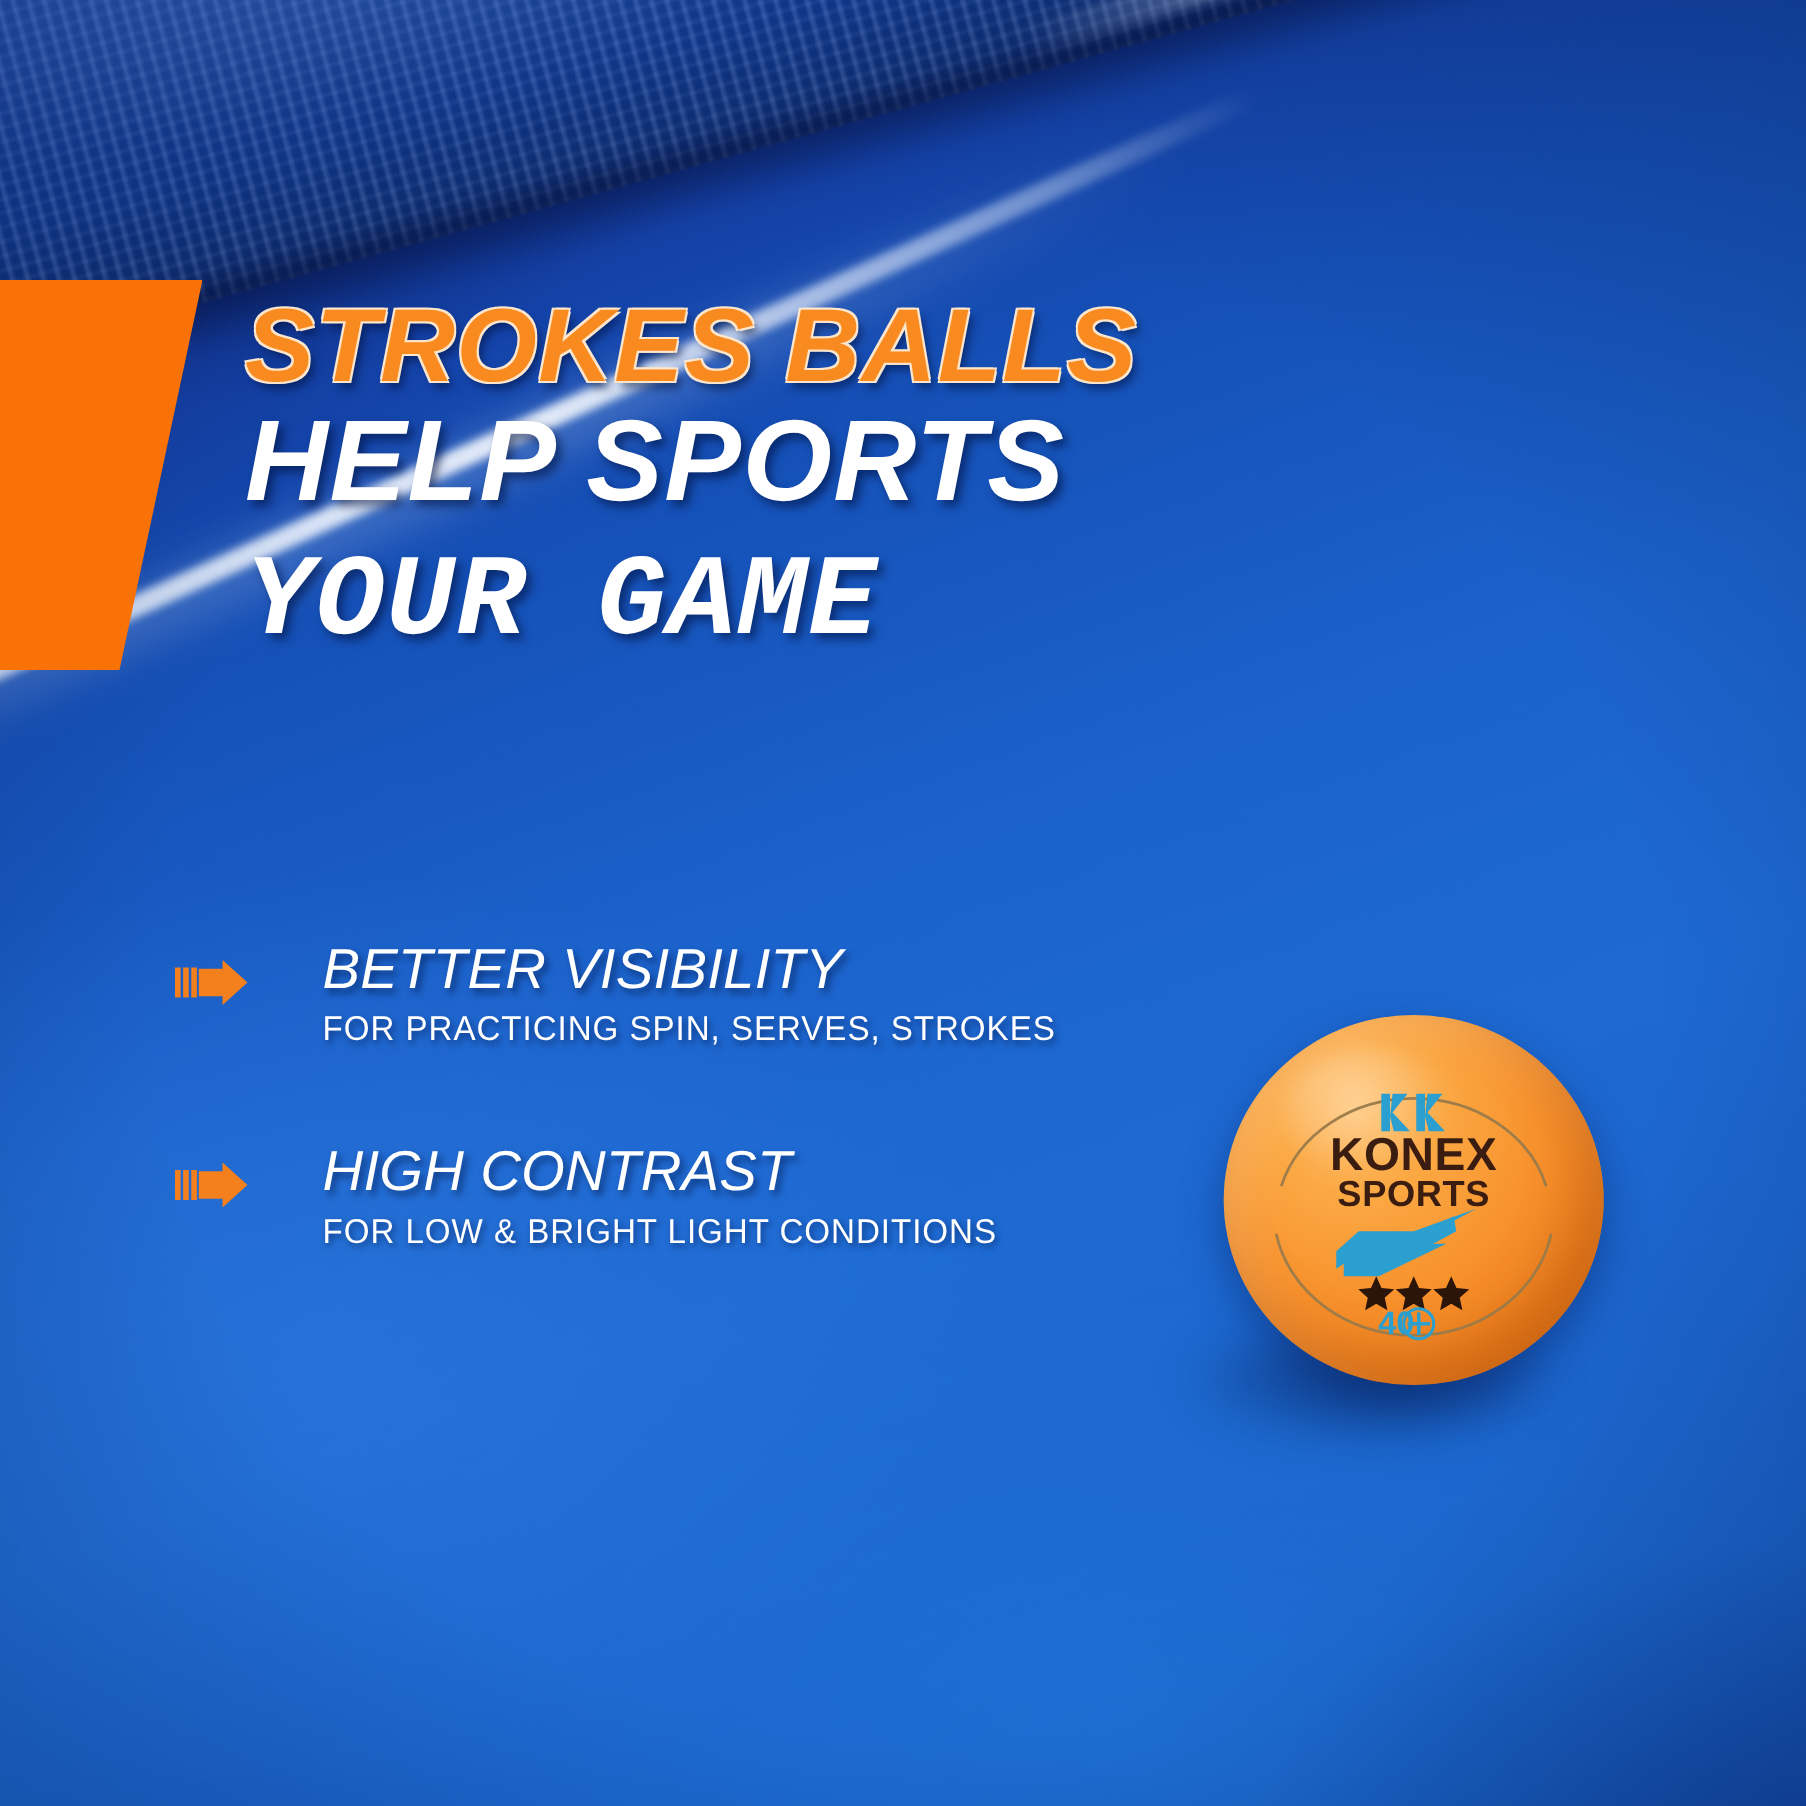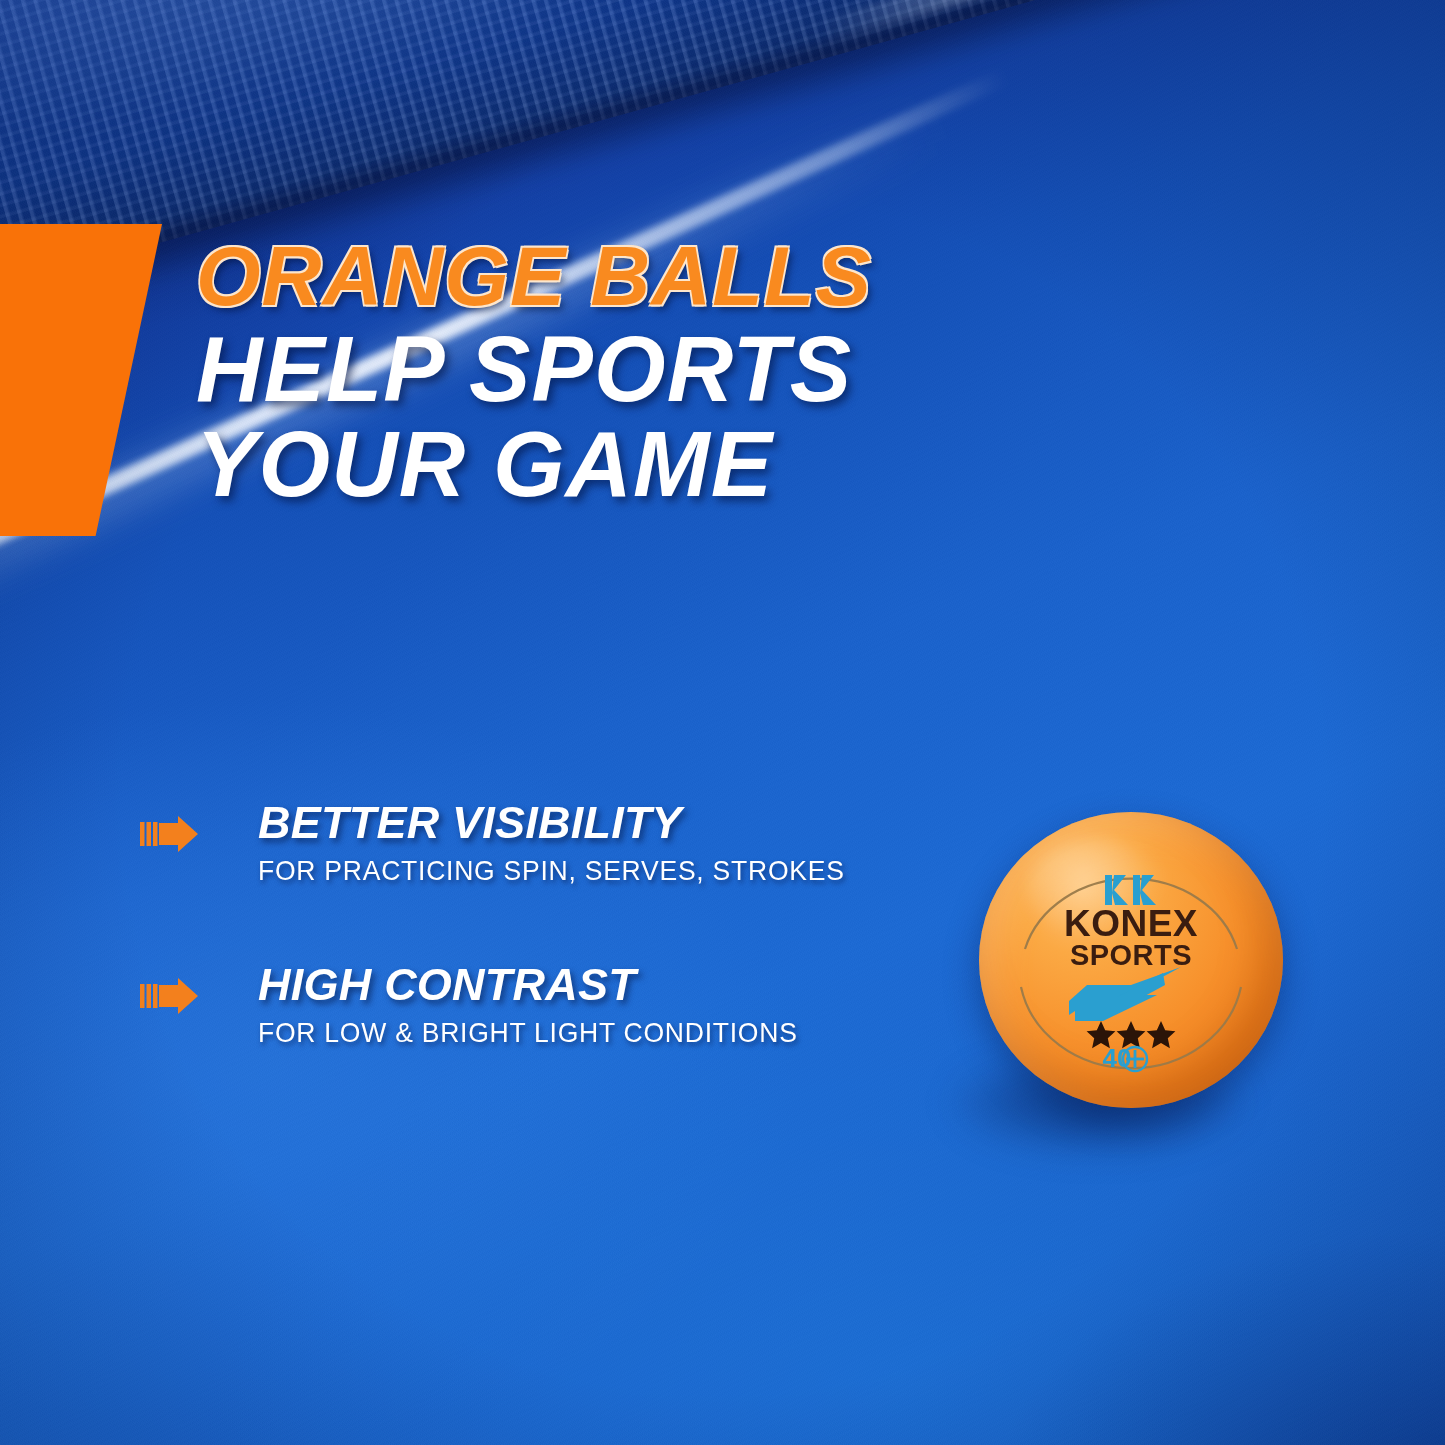--- a/index.html
+++ b/index.html
@@ -138,21 +138,21 @@
       -1.6px -1.6px 0 #fde6cc, 1.6px -1.6px 0 #fde6cc,
       -1.6px 1.6px 0 #fde6cc, 1.6px 1.6px 0 #fde6cc,
       4px 5px 7px rgba(2,16,60,0.55);
     margin-bottom: 6px;
   }
   .hl-white {
     font-size: 92px;
     color: #ffffff;
     text-shadow: 4px 5px 8px rgba(2,16,60,0.58);
   }
-  .hl-white.second { margin-top: 4px; }
+  .hl-white.second { margin-top: 21px; font-family: Liberation Mono, monospace; }
 
   
   .features {
     position: absolute;
     left: 140px; top: 752px;
     width: 760px;
   }
   .feature {
     position: relative;
     margin-bottom: 66px;
@@ -162,28 +162,27 @@
 
   .arrow-icon {
     position: absolute;
     left: 0; top: 14px;
     width: 60px; height: 40px;
   }
   .feature-text { margin-left: 118px; }
 
   .feature-title {
     font-style: italic;
-    font-weight: bold;
+    font-weight: normal;
     font-size: 45px;
     color: #ffffff;
     letter-spacing: 0.005em;
     line-height: 1.02;
     text-shadow: 3px 4px 6px rgba(2,16,60,0.55);
     white-space: nowrap;
-    margin-top: 48px;
   }
   .feature-sub {
     margin-top: 9px;
     font-size: 27.5px;
     font-weight: normal;
     color: #ffffff;
     letter-spacing: 0.028em;
     transform: scaleX(0.965);
     transform-origin: left center;
     text-shadow: 2px 3px 5px rgba(2,16,60,0.55);
@@ -245,21 +244,21 @@
   <div class="upper-streak"></div>
   <div class="sideline-soft"></div>
   <div class="sideline"></div>
 
   <div class="vignette"></div>
   <div class="grain"></div>
 
   <div class="orange-flag"></div>
 
   <div class="headline">
-    <div class="hl-line hl-orange">ORANGE BALLS</div>
+    <div class="hl-line hl-orange">STROKES BALLS</div>
     <div class="hl-line hl-white">HELP SPORTS</div>
     <div class="hl-line hl-white second">YOUR GAME</div>
   </div>
 
   <div class="features">
 
     <div class="feature">
       <span class="arrow-icon">
         <svg viewBox="0 0 60 40" width="60" height="40">
           <rect x="0" y="8" width="4.5" height="24" fill="#f3801d"></rect>

